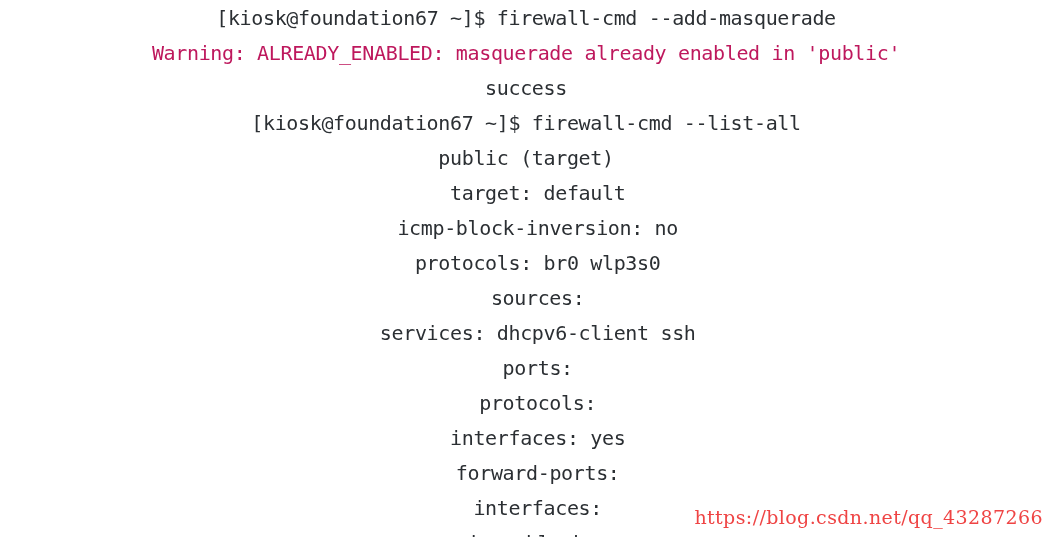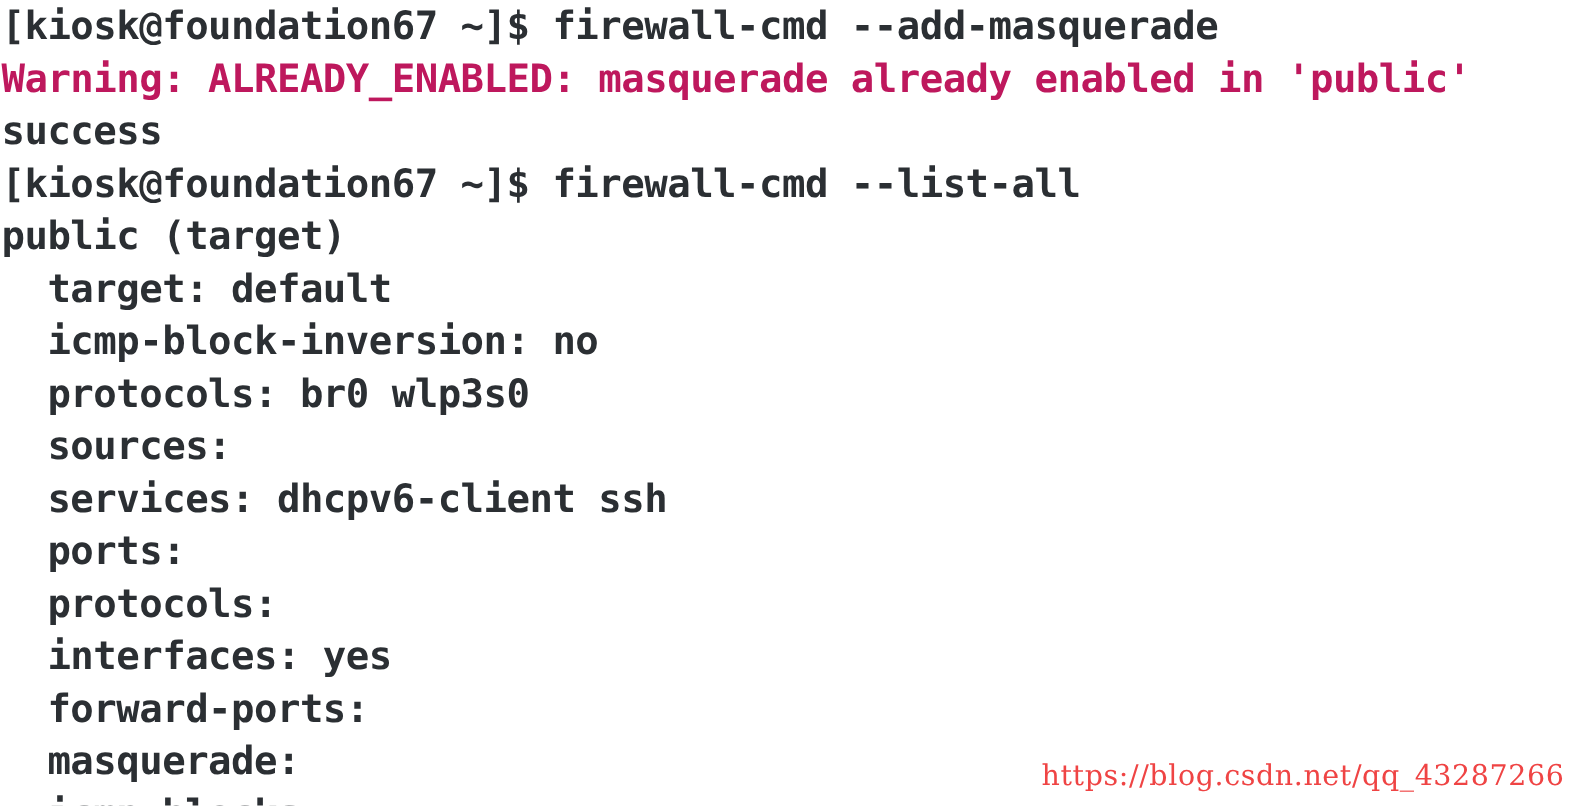--- a/index.html
+++ b/index.html
@@ -24,26 +24,27 @@
     height: 537px;
     background: #ffffff;
     box-sizing: border-box;
     padding: 1px 0 0 1px;
   }
 
   .line {
     display: block;
     height: 35px;
     line-height: 35px;
-    font-size: 26px;
+    font-size: 20px;
     letter-spacing: -0.35px;
     white-space: pre;
     color: #2b2f33;
-    font-weight: 700;
+    font-weight: 400;
     font-family: "DejaVu Sans Mono", "Liberation Mono", monospace;
+    text-align: center;
   }
 
   .line.warn {
     color: #be185d;
   }
 
   .watermark {
     position: absolute;
     right: 8px;
     bottom: 8px;
@@ -67,17 +68,17 @@
     <div class="line">public (target)</div>
     <div class="line">  target: default</div>
     <div class="line">  icmp-block-inversion: no</div>
     <div class="line">  protocols: br0 wlp3s0</div>
     <div class="line">  sources:</div>
     <div class="line">  services: dhcpv6-client ssh</div>
     <div class="line">  ports:</div>
     <div class="line">  protocols:</div>
     <div class="line">  interfaces: yes</div>
     <div class="line">  forward-ports:</div>
-    <div class="line">  masquerade:</div>
+    <div class="line">  interfaces:</div>
     <div class="line">  icmp-blocks:</div>
   </div>
 
 <div class="watermark">https://blog.csdn.net/qq_43287266</div>
 
 </body></html>

